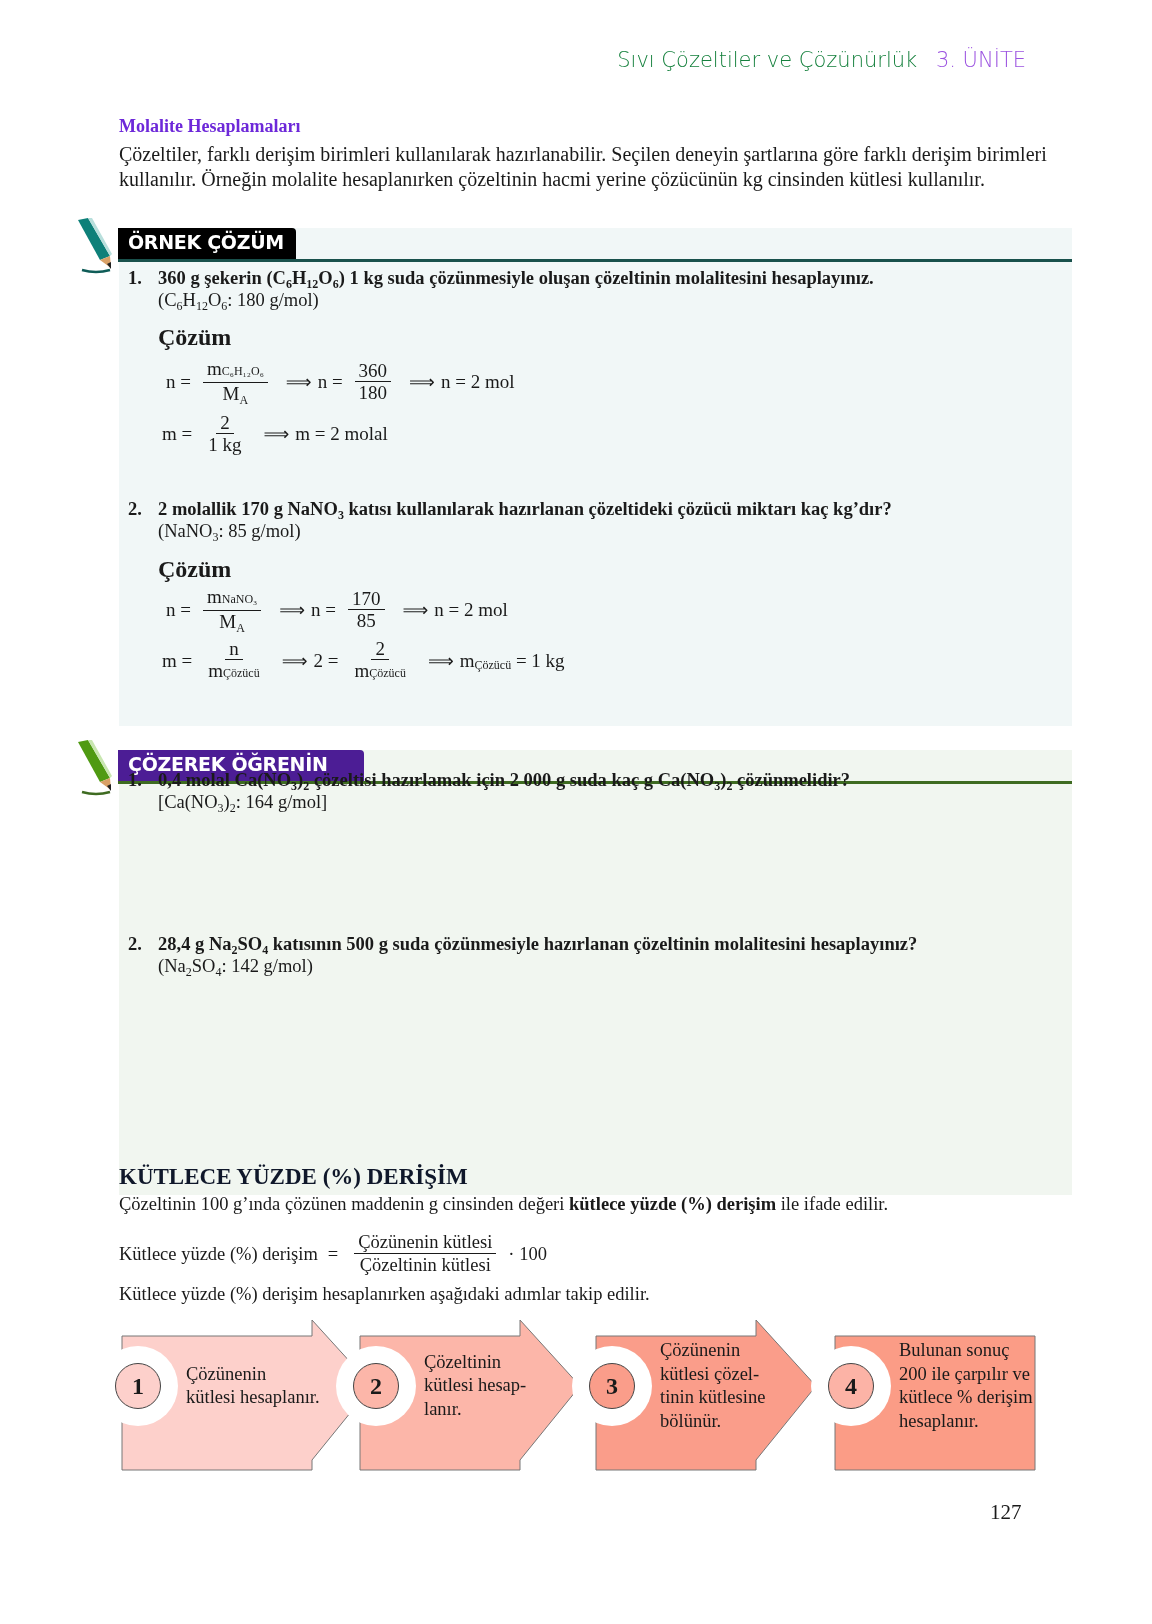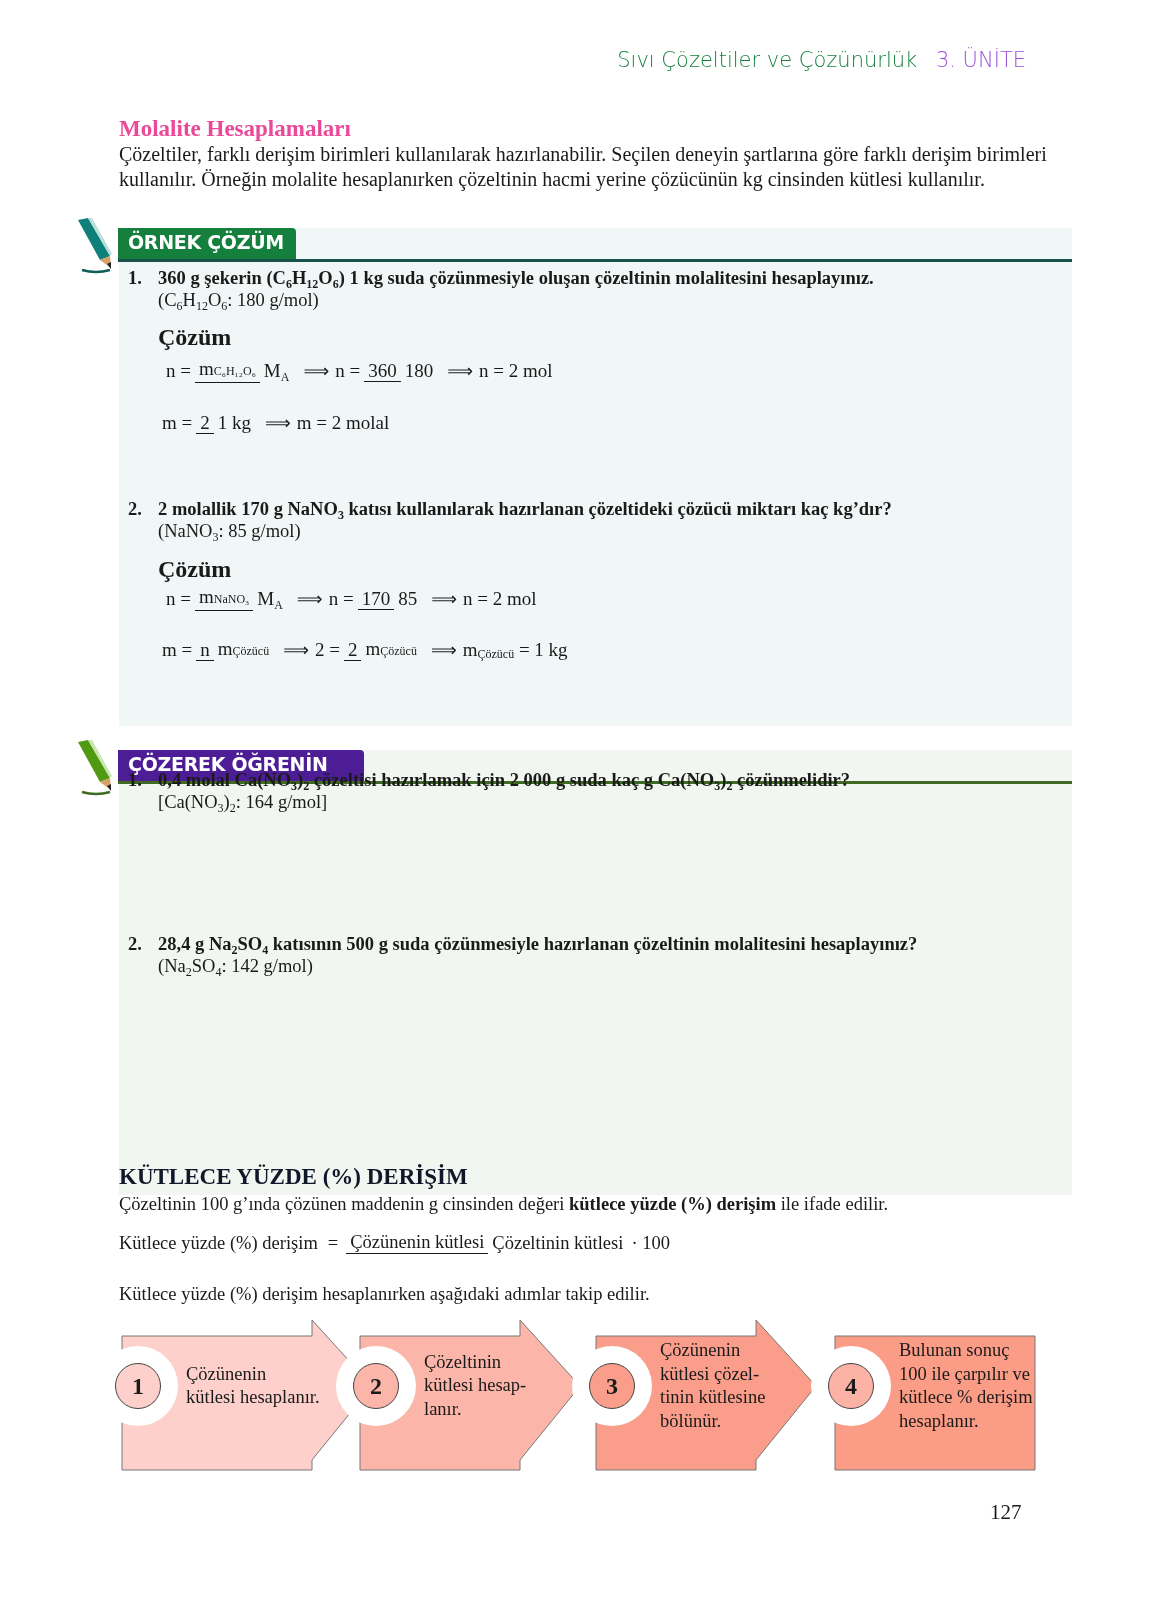--- a/index.html
+++ b/index.html
@@ -1,39 +1,39 @@
 <!DOCTYPE html>
 <html><head>
 <meta charset="utf-8">
 <style>
   * { box-sizing: border-box; margin: 0; padding: 0; }
   body { width: 1152px; height: 1624px; background: #ffffff; position: relative; font-family: "Liberation Serif", serif; color: #1a1a1a; overflow: hidden; }
   .abs { position: absolute; }
   .header { right: 126px; top: 48px; font-family: "DejaVu Sans", sans-serif; font-size: 21px; font-weight: 300; white-space: nowrap; }
   .header .sub { color: #15803d; }
   .header .unit { color: #9b52e0; margin-left: 12px; }
-  .sec-title { left: 119px; top: 116px; font-size: 23px; font-weight: bold; color: #ec4899; }
+  .sec-title { left: 119px; top: 116px; font-size: 18px; font-weight: bold; color: #6d28d9; }
   .intro { left: 119px; top: 142px; width: 960px; font-size: 20px; line-height: 24.5px; }
   .box1 { left: 119px; top: 228px; width: 953px; height: 498px; background: #f1f7f7; }
   .box2 { left: 119px; top: 750px; width: 953px; height: 445px; background: #f1f6f0; }
   .tab { left: 118px; height: 32px; padding: 3px 12px 0 10px; color: #fff; font-family: "DejaVu Sans", sans-serif; font-weight: bold; font-size: 19px; letter-spacing: -0.3px; border-radius: 0 4px 0 0; }
-  .tab1 { top: 228px; width: 178px; background: #15803d; }
+  .tab1 { top: 228px; width: 178px; background: #000000; }
   .tab2 { top: 750px; width: 246px; background: #4c1d95; }
   .rule { left: 118px; height: 3px; width: 954px; }
   .rule1 { top: 259px; background: #19514c; }
   .rule2 { top: 781px; background: #3e6b21; }
   .pencil { left: 76px; width: 46px; height: 60px; }
   .q { font-size: 18.5px; line-height: 24px; white-space: nowrap; }
   .q b { font-weight: bold; }
   .num { display: inline-block; width: 30px; font-weight: bold; }
   sub { font-size: 12px; vertical-align: -4px; line-height: 0; }
   .given { font-size: 18.5px; white-space: nowrap; }
   .cozum { font-size: 24px; font-weight: bold; }
   .eq { font-size: 19px; white-space: nowrap; display: flex; align-items: center; }
-  .frac { display: inline-flex; flex-direction: row; align-items: center; margin: 0 4px; vertical-align: middle; justify-content: center; }
+  .frac { display: inline-flex; flex-direction: column; align-items: center; margin: 0 12px; vertical-align: middle; justify-content: center; }
   .frac .n { padding: 0 4px; border-bottom: 1.3px solid #1a1a1a; line-height: 21px; }
   .frac .d { padding: 0 4px; line-height: 22px; }
   .arrow { margin: 0 6px; font-size: 18px; }
   .small { font-size: 12px; }
   .k-title { left: 119px; top: 1164px; font-size: 23px; font-weight: bold; color: #0f172a; }
   .k-body { font-size: 18.5px; white-space: nowrap; }
   .steps { left: 112px; top: 1320px; width: 940px; height: 160px; }
   .stepnum { position: absolute; width: 46px; height: 46px; border-radius: 50%; border: 1.2px solid #444; font-weight: bold; font-size: 24px; display: flex; align-items: center; justify-content: center; }
   .steptext { position: absolute; font-size: 18.5px; line-height: 23.5px; white-space: nowrap; }
   .pagenum { left: 990px; top: 1500px; font-size: 21px; }
@@ -197,20 +197,20 @@
       <div class="stepnum" style="left: 477px; top: 43px; background: rgb(250, 157, 138);">3</div>
       <div class="steptext" style="left: 548px; top: 19px;">
         <div>Çözünenin</div>
         <div>kütlesi çözel-</div>
         <div>tinin kütlesine</div>
         <div>bölünür.</div>
       </div>
       <div class="stepnum" style="left: 716px; top: 43px; background: rgb(252, 179, 166);">4</div>
       <div class="steptext" style="left: 787px; top: 19px;">
         <div>Bulunan sonuç</div>
-        <div>100 ile çarpılır ve</div>
+        <div>200 ile çarpılır ve</div>
         <div>kütlece % derişim</div>
         <div>hesaplanır.</div>
       </div>
     </div>
 </div>
 
 <div class="abs pagenum">127</div>
 
 </body></html>

